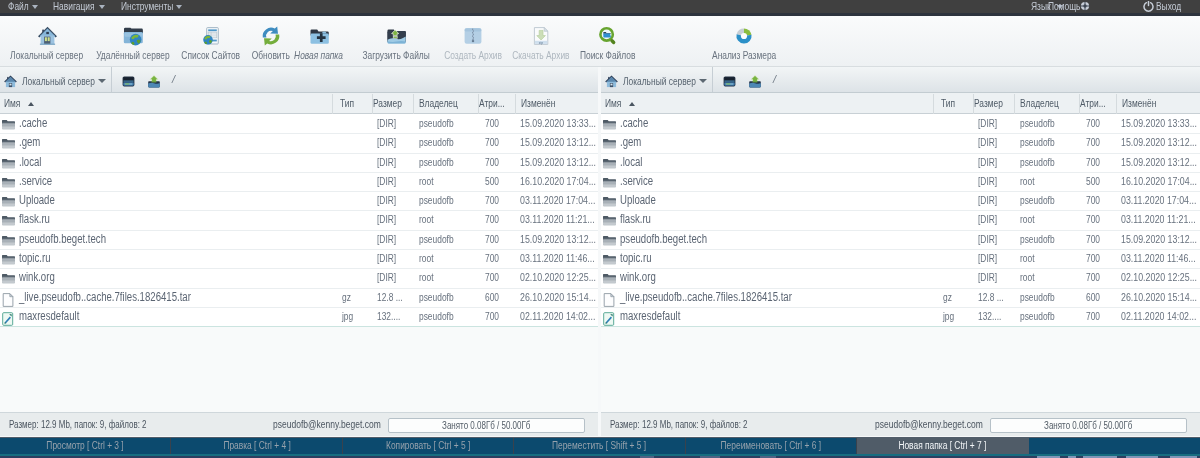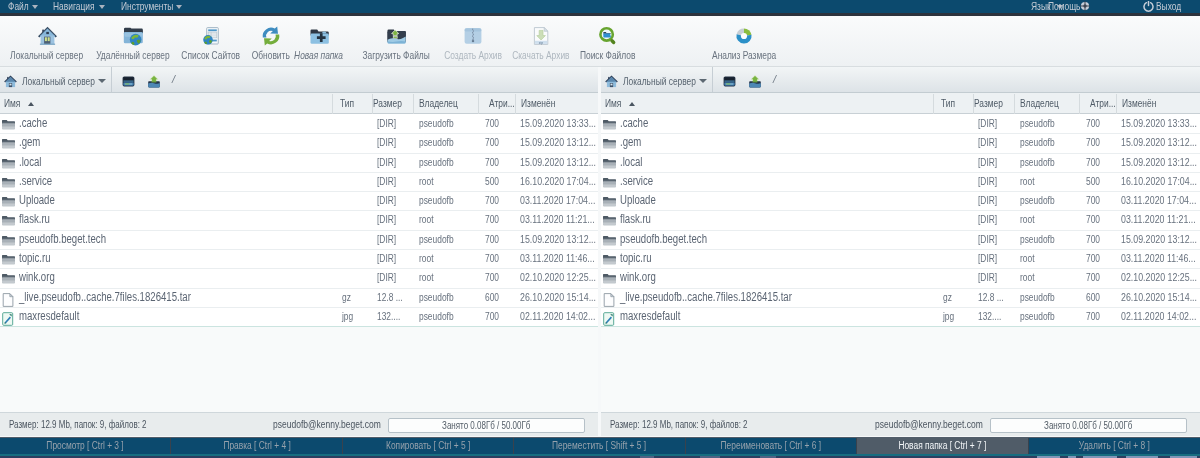--- a/index.html
+++ b/index.html
@@ -6,21 +6,21 @@
 svg { display:block; }
 .tx { display:inline-block; transform:scaleX(0.80); transform-origin:0 50%;
   white-space:nowrap; }
 .tx.d84 { transform:scaleX(0.84); }
 .tx.txc { transform-origin:50% 50%; }
 .tx.txc.d84 { transform-origin:50% 50%; }
 .tx.txr { transform-origin:100% 50%; }
 
 
 .menubar { position:absolute; left:0; top:0; width:1200px; height:13px;
-  background:#0c4a6e; border-bottom:3px solid #2d333d; box-sizing:content-box; }
+  background:#404040; border-bottom:3px solid #2d333d; box-sizing:content-box; }
 .mi { position:absolute; top:0; height:13px; line-height:13px; font-size:10.5px;
   color:#c3cad4; white-space:nowrap; }
 .mcar { position:absolute; top:5px; width:0; height:0; border-left:3.5px solid transparent;
   border-right:3.5px solid transparent; border-top:4px solid #aab3bf; }
 .mic { position:absolute; top:1px; }
 
 
 .toolbar { position:absolute; left:0; top:16px; width:1200px; height:51px;
   background:linear-gradient(#fafbfc, #eef1f3); border-bottom:1px solid #d8dde0; }
 .titem { position:absolute; top:0; text-align:center; }
@@ -47,21 +47,21 @@
 .phg { position:absolute; left:147px; top:8px; }
 .phpath { position:absolute; left:172px; top:6px; font-size:11px; font-style:italic; color:#707a85; }
 
 .thead { position:relative; height:21px; background:#edf1f3; border-bottom:1px solid #c8d0d5; }
 .h { position:absolute; top:1px; height:20px; line-height:20px; font-size:10px;
   color:#4e5a66; }
 .hname { left:4px; }
 .htype { left:332px; border-left:1px solid #d5dbde; padding-left:7px; width:40px; }
 .hsize { left:372px; border-left:1px solid #d5dbde; width:41px; }
 .hown  { left:413px; border-left:1px solid #d5dbde; padding-left:5px; width:65px; }
-.hattr { left:478px; border-left:1px solid #d5dbde; padding-left:10px; width:37px; }
+.hattr { left:478px; border-left:1px solid #d5dbde; padding-left:0; width:37px; }
 .hdate { left:515px; border-left:1px solid #d5dbde; padding-left:5px; width:83px; }
 .sort { display:inline-block; width:0; height:0; border-left:3.5px solid transparent;
   border-right:3.5px solid transparent; border-bottom:4.5px solid #4a5560; margin-left:5px;
   vertical-align:1px; }
 
 .rows { position:relative; padding-top:1px; }
 .row { position:relative; height:19.3px; border-bottom:1px solid #eaeef0; background:#fff; }
 .row:last-child { border-bottom-color:#cbe4e0; }
 .ric { position:absolute; left:2px; top:4px; }
 .rname { position:absolute; left:19px; top:3px; font-size:12px; color:#5b6573;
@@ -720,21 +720,20 @@
   </div>
     </div>
 </div>
 <div class="actionbar">
 <div class="abtn "><span class="tx txc d84">Просмотр [ Ctrl + 3 ]</span></div>
 <div class="abtn "><span class="tx txc d84">Правка [ Ctrl + 4 ]</span></div>
 <div class="abtn "><span class="tx txc d84">Копировать [ Ctrl + 5 ]</span></div>
 <div class="abtn "><span class="tx txc d84">Переместить [ Shift + 5 ]</span></div>
 <div class="abtn "><span class="tx txc d84">Переименовать [ Ctrl + 6 ]</span></div>
 <div class="abtn act"><span class="tx txc d84">Новая папка [ Ctrl + 7 ]</span></div>
-<div class="abtn "><span class="tx txc d84">Удалить [ Ctrl + 8 ]</span></div>
 </div>
 <div class="tealline"></div>
 <div class="navy">
     <span class="frag" style="left:1037px;width:23px;"></span>
     <span class="frag" style="left:1068px;width:8px;"></span>
     <span class="frag" style="left:1083px;width:34px;"></span>
     <span class="frag" style="left:1126px;width:32px;"></span>
     <span class="frag" style="left:1170px;width:27px;"></span>
     <span class="frag" style="left:640px;width:14px;opacity:0.35;"></span>
     <span class="frag" style="left:700px;width:20px;opacity:0.35;"></span>

